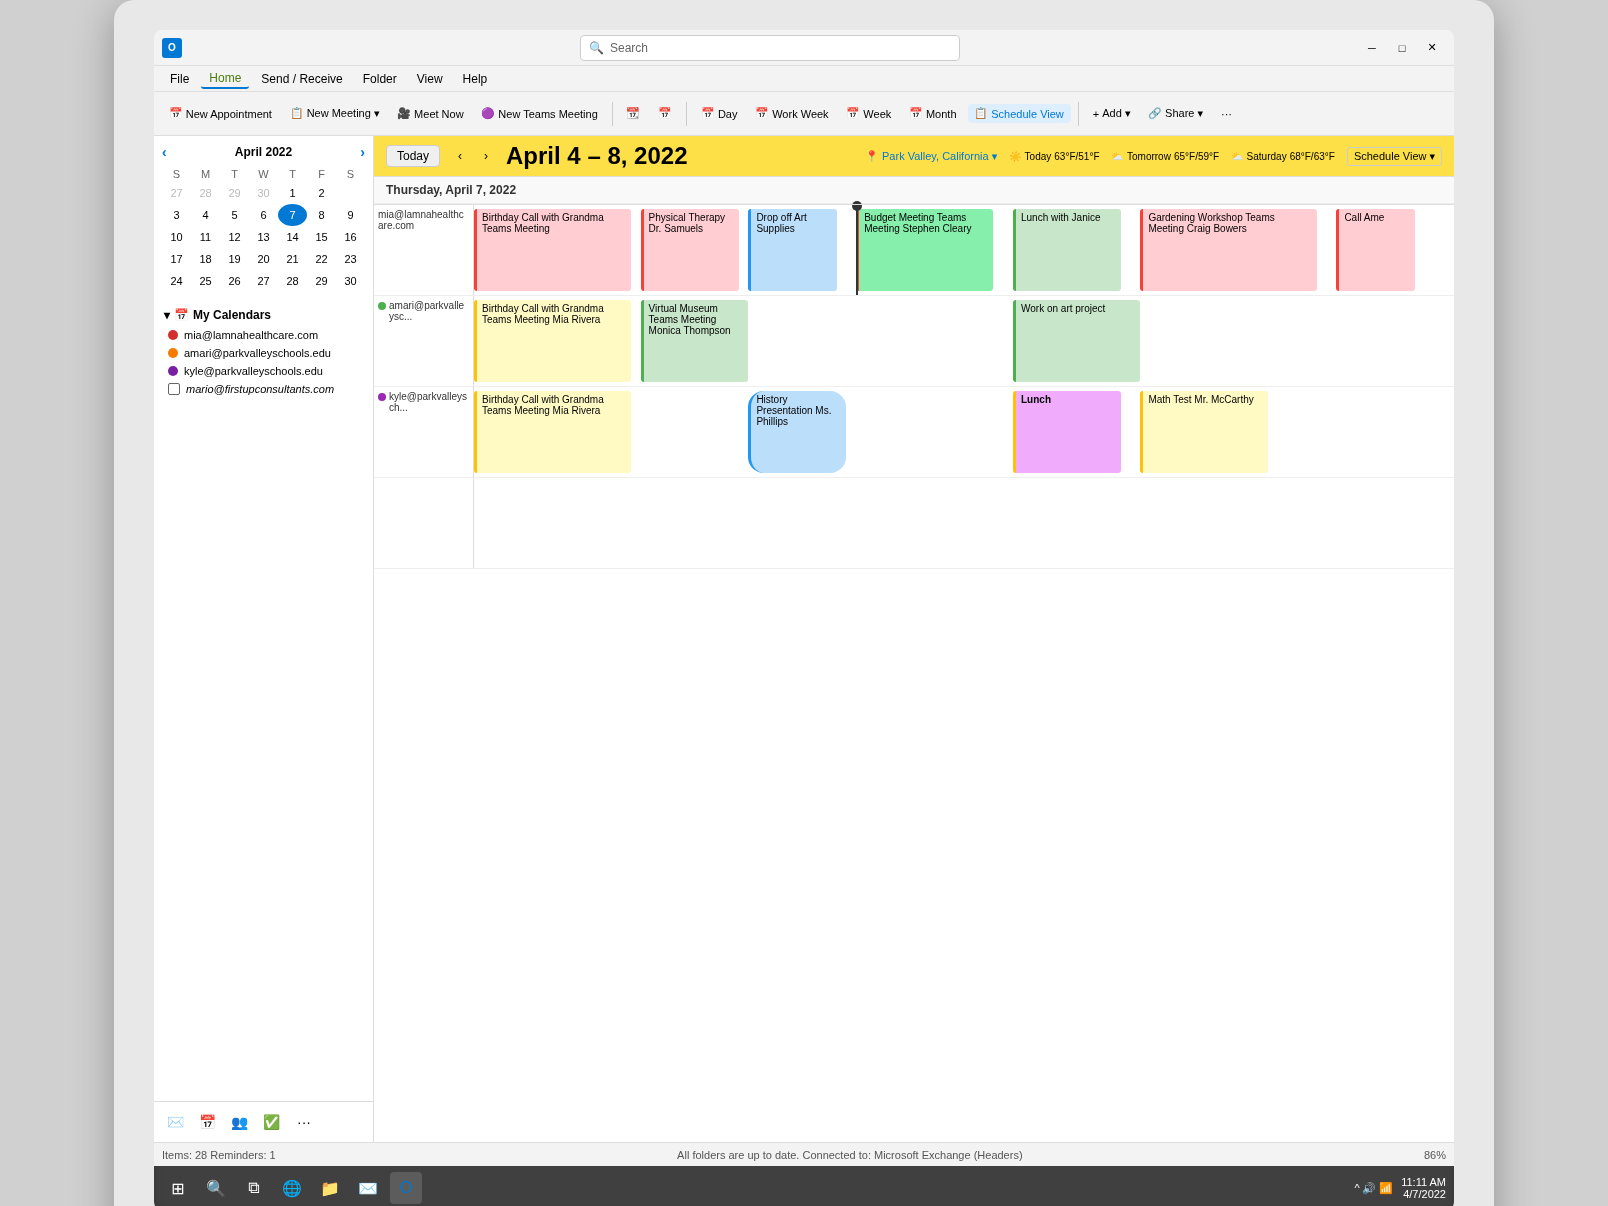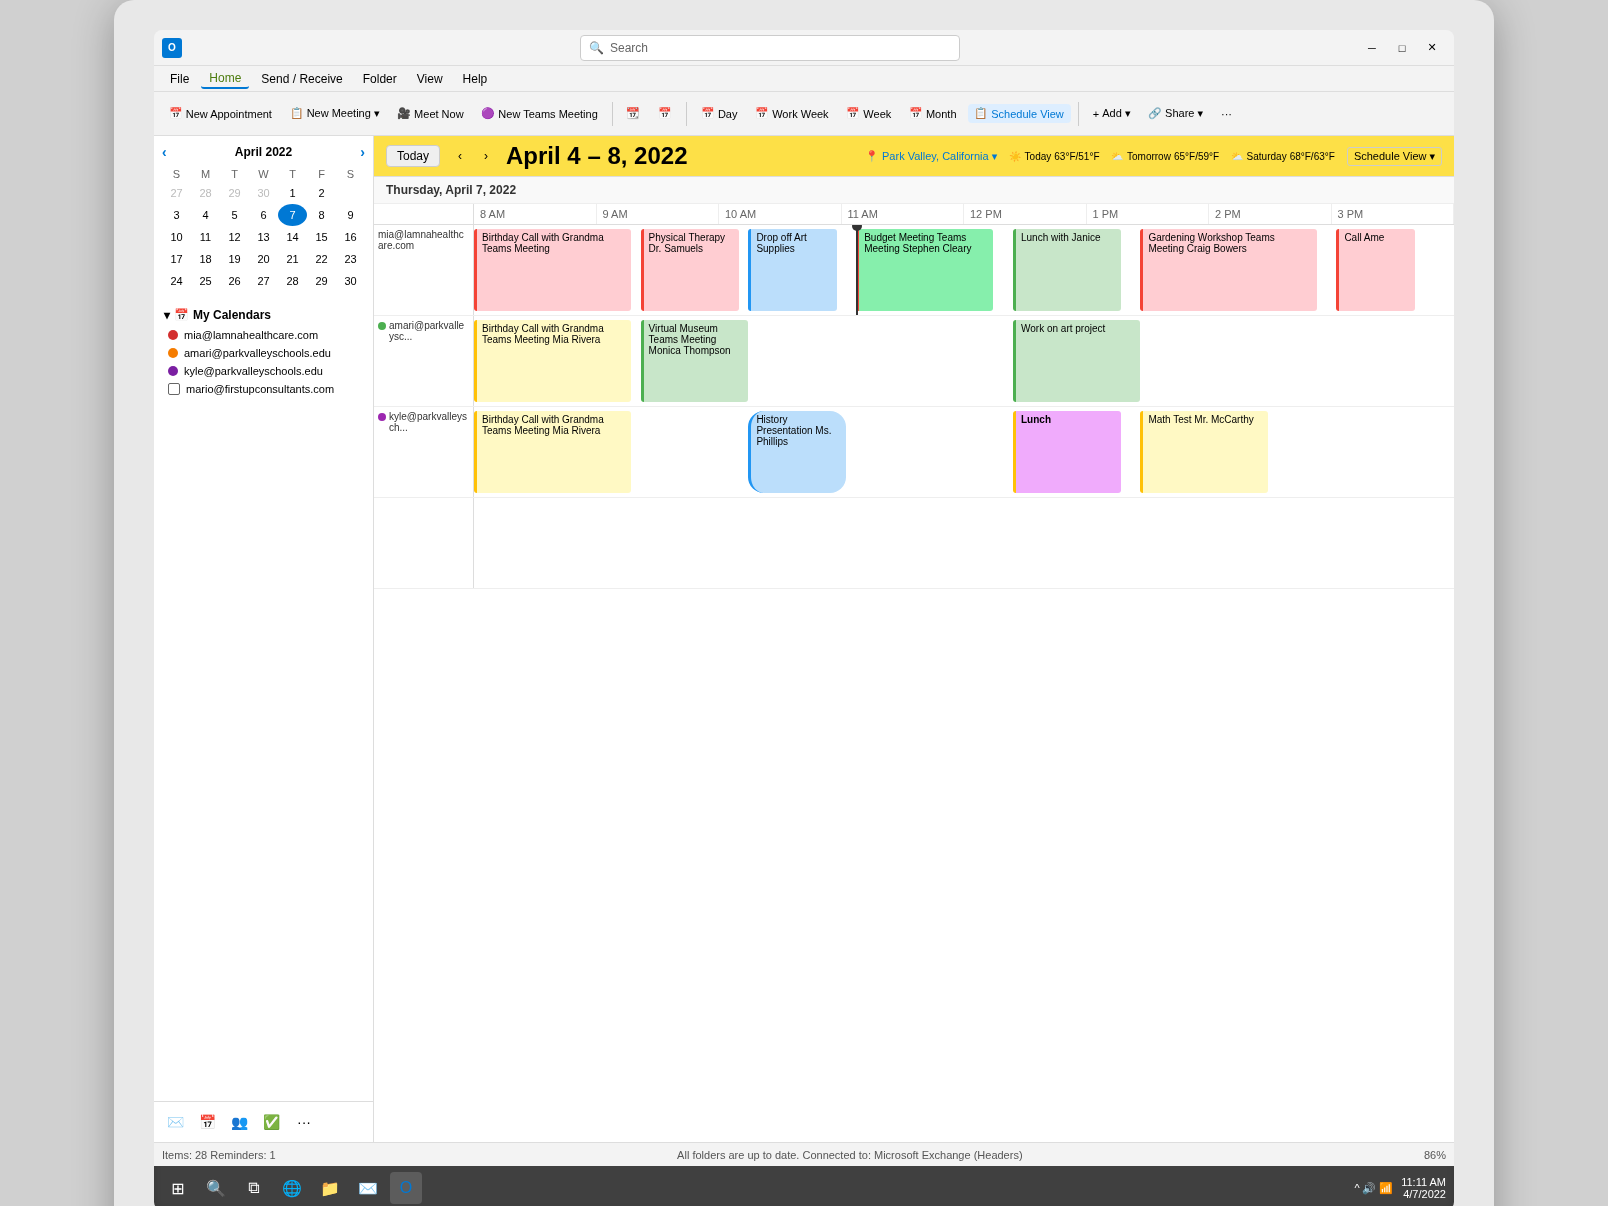--- a/index.html
+++ b/index.html
@@ -635,21 +635,21 @@
                 <div class="calendar-item">
                   <div class="cal-dot" style="background: rgb(245, 124, 0);"></div>
                   <span style="overflow: hidden; text-overflow: ellipsis; white-space: nowrap;">amari@parkvalleyschools.edu</span>
                 </div>
                 <div class="calendar-item">
                   <div class="cal-dot" style="background: rgb(123, 31, 162);"></div>
                   <span style="overflow: hidden; text-overflow: ellipsis; white-space: nowrap;">kyle@parkvalleyschools.edu</span>
                 </div>
                 <div class="calendar-item">
                   <div class="cal-checkbox"></div>
-                  <span style="overflow: hidden; text-overflow: ellipsis; white-space: nowrap;">mario@firstupconsultants.com</span>
+                  <span style="overflow: hidden; text-overflow: ellipsis; white-space: nowrap; font-style: italic;">mario@firstupconsultants.com</span>
                 </div>
               </div>
           </div>
         </div>
 
         <div class="sidebar-nav">
           <div class="sidebar-nav-btn">✉️</div>
           <div class="sidebar-nav-btn">📅</div>
           <div class="sidebar-nav-btn">👥</div>
           <div class="sidebar-nav-btn">✅</div>
@@ -692,30 +692,20 @@
               <span>▾</span>
             </div>
           </div>
         </div>
 
         <div class="schedule-view">
           <div class="schedule-date-header">Thursday, April 7, 2022</div>
 
           <div class="time-header">
             <div class="account-col"></div>
-            <div class="time-slots" id="time-slots-header">
-                <div class="time-slot">8 AM</div>
-                <div class="time-slot">9 AM</div>
-                <div class="time-slot">10 AM</div>
-                <div class="time-slot">11 AM</div>
-                <div class="time-slot">12 PM</div>
-                <div class="time-slot">1 PM</div>
-                <div class="time-slot">2 PM</div>
-                <div class="time-slot">3 PM</div>
-              </div>
           </div>
 
           <div id="schedule-rows-container">
               <div class="schedule-row">
                 <div class="row-account">
                   <span style="font-size: 10px; word-break: break-all;">mia@lamnahealthcare.com</span>
                 </div>
                 <div class="row-events" style="position: relative;">
                   <div class="current-time-line" style="left: 39%;">
                     <div class="current-time-dot"></div>

